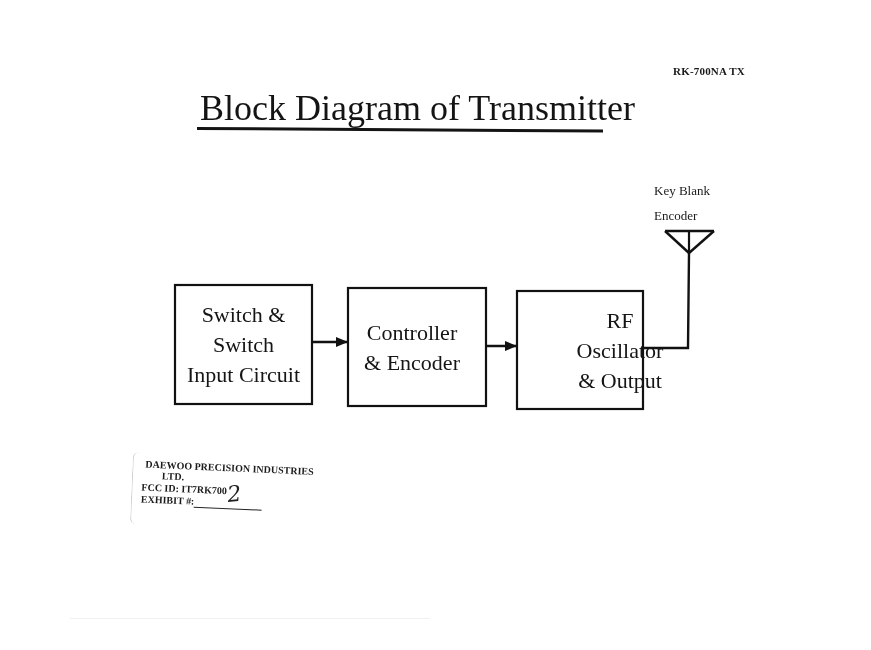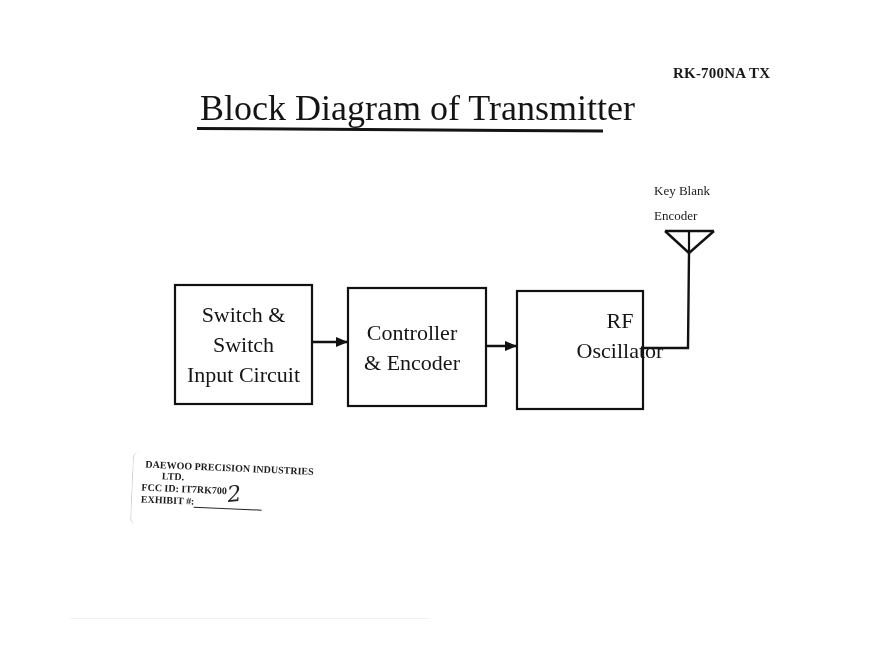--- a/index.html
+++ b/index.html
@@ -12,21 +12,21 @@
       height: 650px;
       position: relative;
       overflow: hidden;
       font-family: "Liberation Serif", "DejaVu Serif", serif;
       color: #111111;
     }
     .model-tag {
       position: absolute;
       left: 673px;
       top: 65px;
-      font-size: 15px;
+      font-size: 11px;
       font-weight: bold;
       letter-spacing: 0.2px;
       color: #1a1a1a;
     }
     .title {
       position: absolute;
       left: 200px;
       top: 87px;
       font-size: 36px;
       color: #141414;
@@ -154,20 +154,21 @@
 </div>
 
 <div class="block-label" style="left:348px; top:318px; width:128px;">
   <div>Controller</div>
   <div>&amp; Encoder</div>
 </div>
 
 <div class="block-label" style="left:517px; top:306px; width:126px;padding-left:40px;">
   <div>RF</div>
   <div>Oscillator</div>
+  <div>&amp; Output</div>
 </div>
 
 <div class="antenna-label">
   <div>Key Blank</div>
   <div>Encoder</div>
 </div>
 
 <div class="stamp">
   <span class="line l1">DAEWOO PRECISION INDUSTRIES</span>
   <span class="line l2">LTD.</span>

